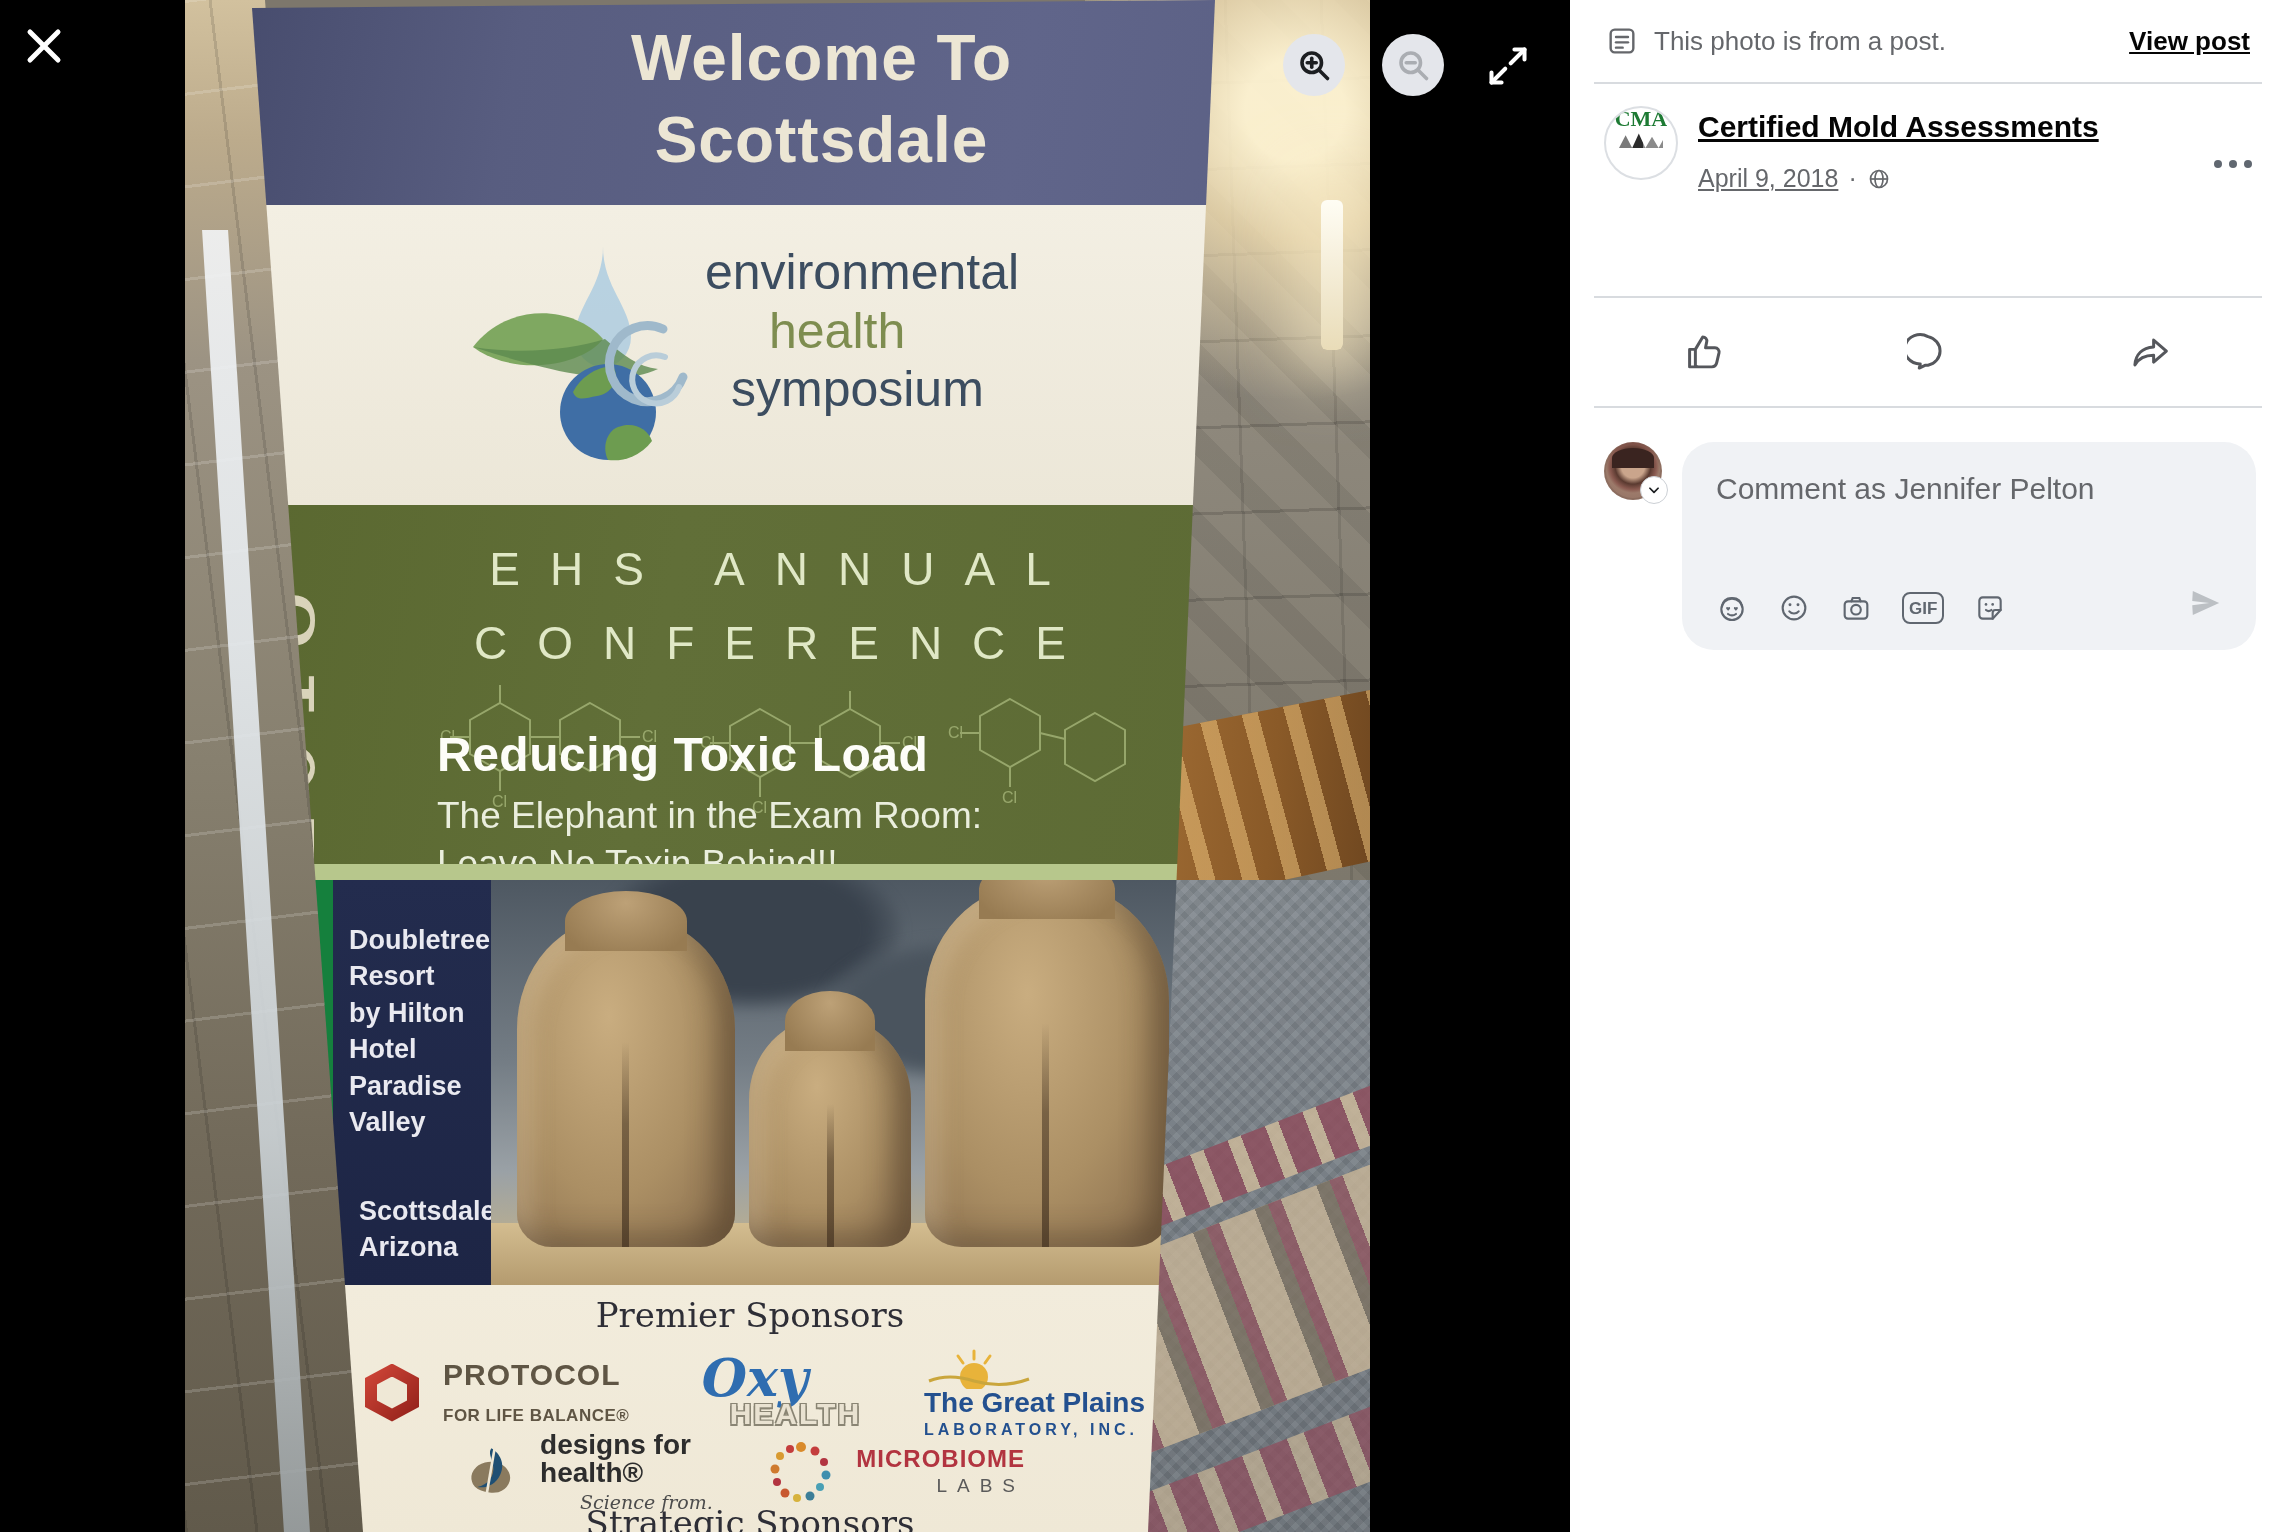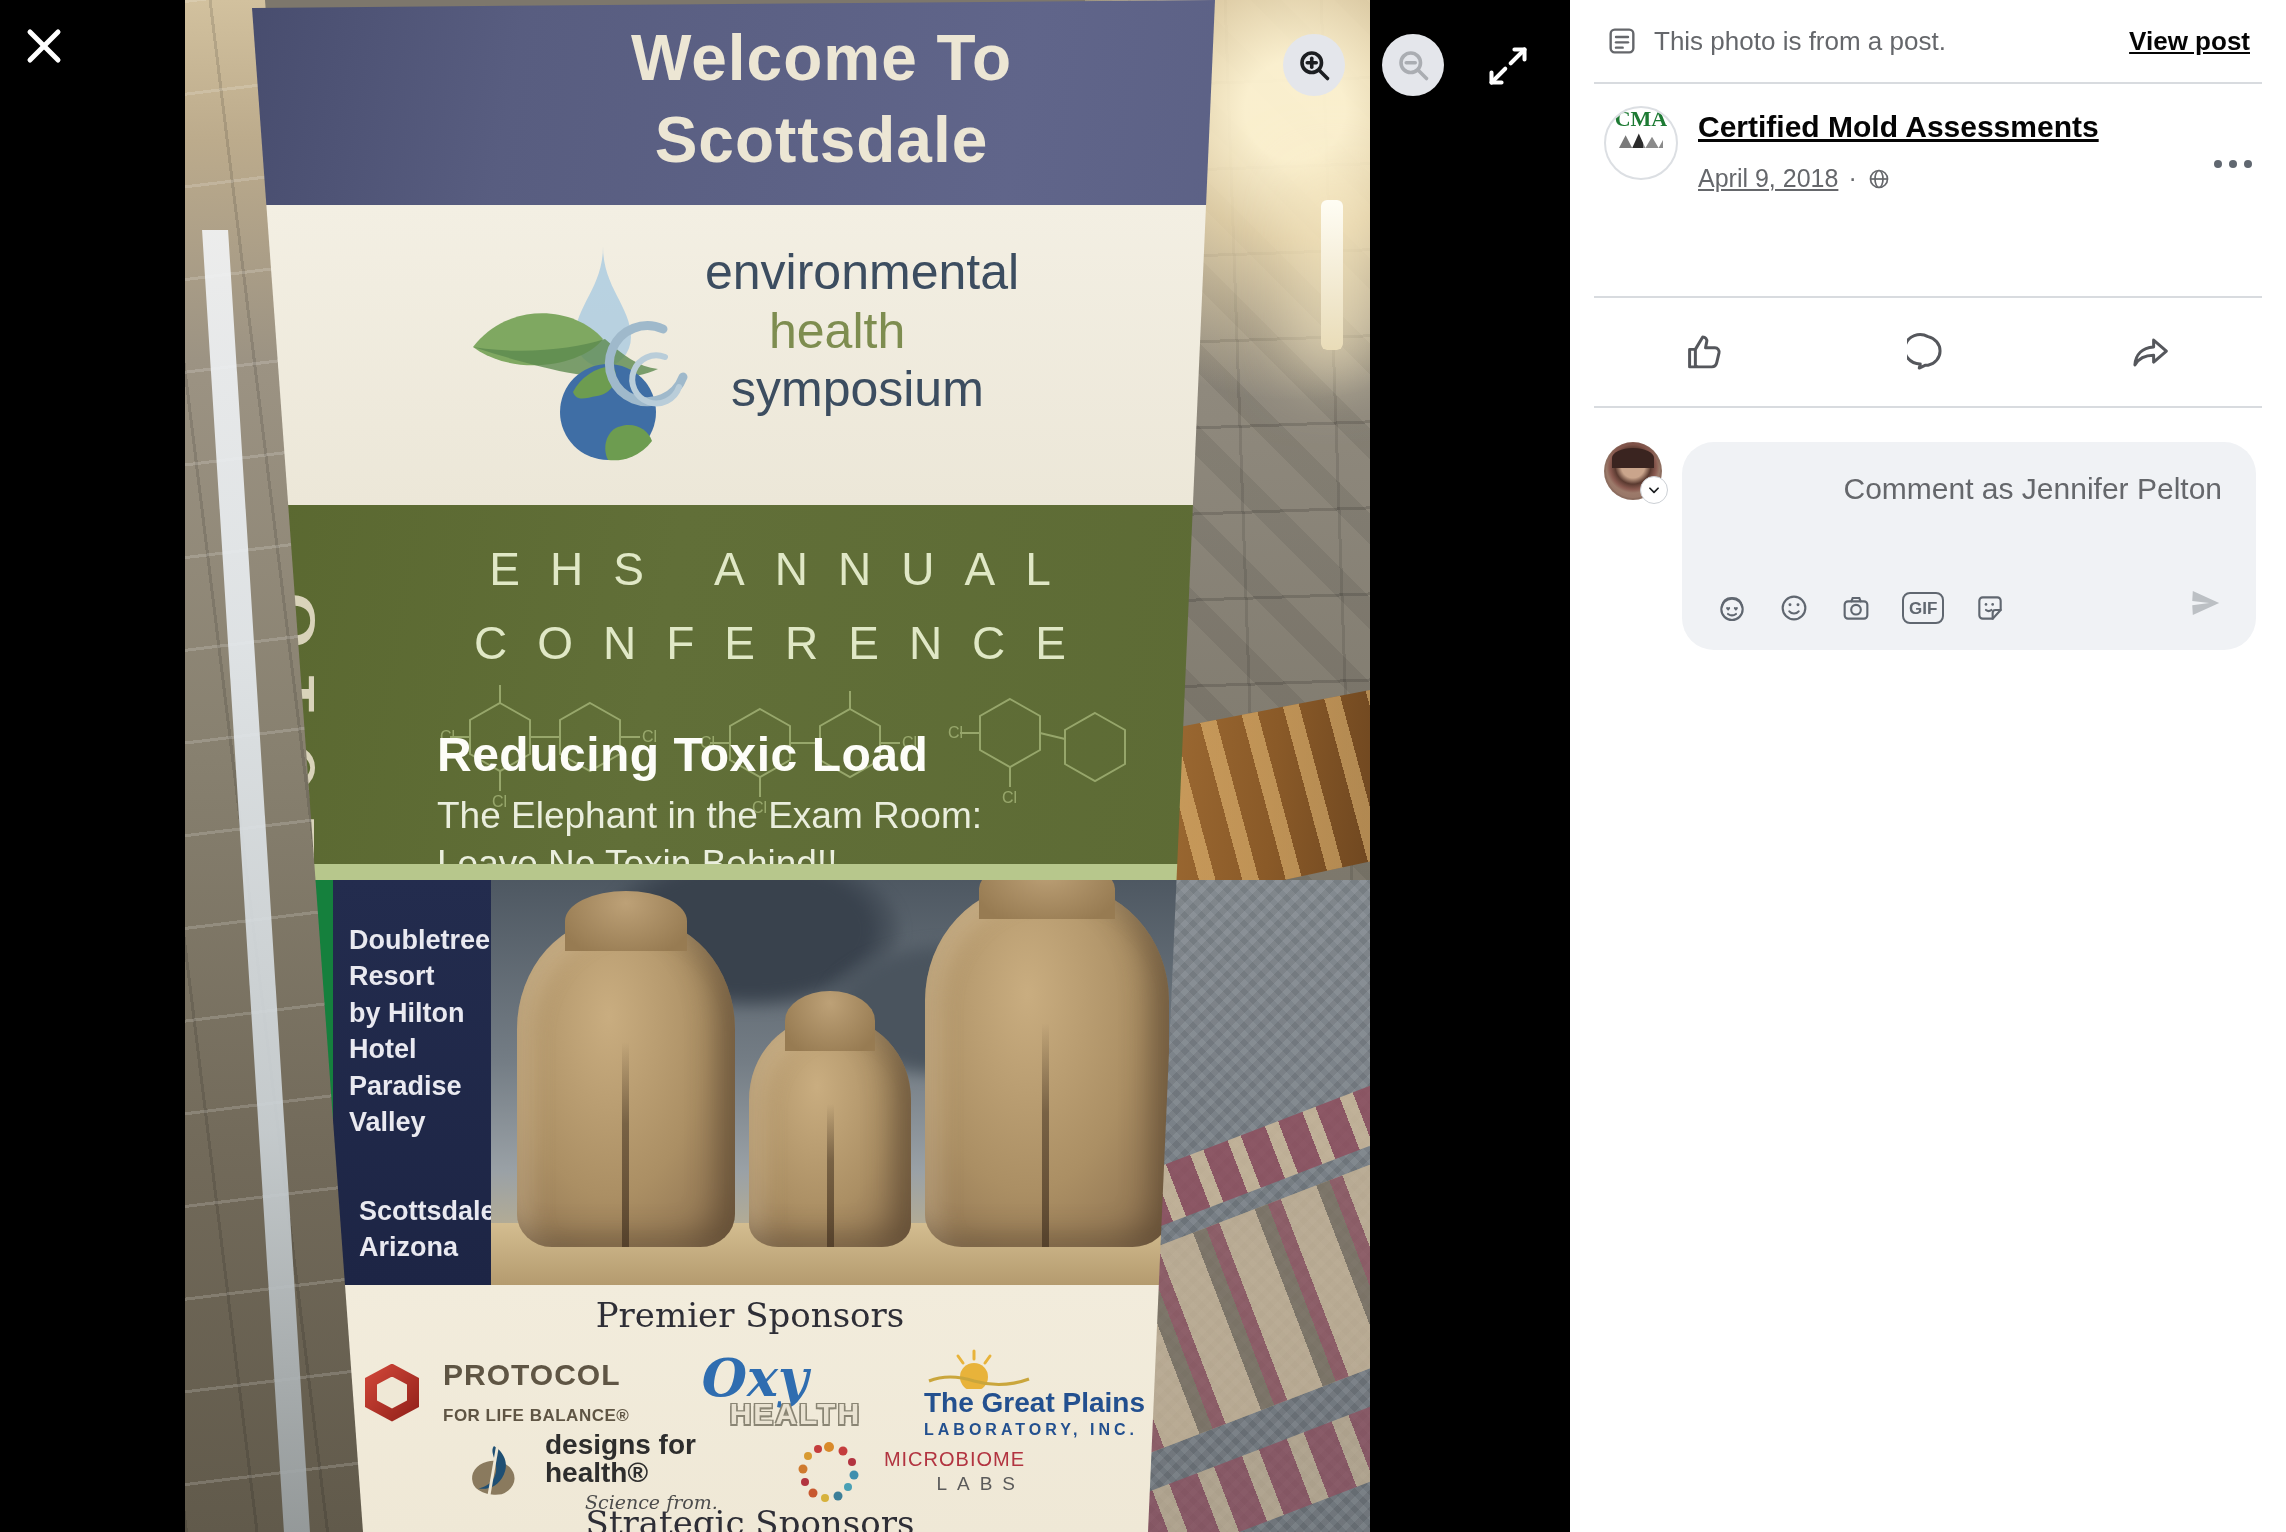--- a/index.html
+++ b/index.html
@@ -110,21 +110,21 @@
   .oxy{position:relative;width:150px;height:80px;}
   .oxy-script{position:absolute;left:0;top:-6px;font-family:"DejaVu Serif",serif;font-style:italic;font-weight:bold;
     font-size:52px;color:#2f6db0;}
   .oxy-block{position:absolute;left:28px;top:44px;font-size:30px;font-weight:bold;letter-spacing:2px;color:#e9e2d1;
     text-shadow:-1.5px -1.5px 0 #8a8574,1.5px -1.5px 0 #8a8574,-1.5px 1.5px 0 #8a8574,1.5px 1.5px 0 #8a8574;}
   .gp{display:flex;flex-direction:column;line-height:1;}
   .gp-name{font-size:28px;font-weight:bold;color:#23508f;}
   .gp-sub{font-size:16px;font-weight:bold;color:#23508f;letter-spacing:4px;margin-top:5px;}
   .dfh-name{font-size:28px;font-weight:600;color:#2d2d2d;line-height:1;}
   .dfh-sub{font-family:"DejaVu Serif",serif;font-style:italic;font-size:19px;color:#4c4c4c;margin-top:4px;margin-left:40px;}
-  .mb-name{font-size:20px;font-weight:normal;color:#b23440;letter-spacing:1px;line-height:1;}
+  .mb-name{font-size:24px;font-weight:bold;color:#b23440;letter-spacing:1px;line-height:1;}
   .mb-sub{font-size:19px;color:#5a5a5a;letter-spacing:10px;margin-top:4px;text-align:right;}
 
   
   #close-btn{position:absolute;left:22px;top:24px;width:44px;height:44px;cursor:pointer;}
   .ctl-circle{position:absolute;width:62px;height:62px;border-radius:50%;background:#e4e6eb;
     display:flex;align-items:center;justify-content:center;cursor:pointer;}
   #zoom-in-btn{left:1283px;top:34px;}
   #zoom-out-btn{left:1382px;top:34px;}
   #expand-btn{position:absolute;left:1486px;top:44px;width:44px;height:44px;cursor:pointer;}
 
@@ -153,21 +153,21 @@
   .actions-row{position:absolute;left:24px;right:24px;top:298px;height:108px;display:flex;}
   .action{flex:1;display:flex;align-items:center;justify-content:center;color:#55575c;cursor:pointer;}
   .comment-sec{position:absolute;left:34px;top:442px;right:30px;display:flex;gap:20px;}
   .user-avatar{position:relative;width:58px;height:58px;flex:0 0 58px;border-radius:50%;cursor:pointer;
     background:radial-gradient(circle at 50% 42%,#caa58c 0 26%,#5a3a30 40%,#8a5a50 52%,#9c7a6a 60%,#8f6e62 100%);
     box-shadow:inset 0 0 0 2px rgba(0,0,0,.08);}
   .user-avatar::before{content:"";position:absolute;left:8px;top:6px;width:42px;height:20px;border-radius:50% 50% 0 0;background:#3a2420;}
   .badge{position:absolute;right:-6px;bottom:-4px;width:26px;height:26px;border-radius:50%;background:#fff;
     border:1px solid #ccd0d5;display:flex;align-items:center;justify-content:center;color:#1c1e21;}
   .comment-box{flex:1;background:#f0f2f5;border-radius:32px;min-height:208px;box-sizing:border-box;
-    padding:30px 34px 44px 34px;position:relative;cursor:text;text-align:right;}
+    padding:30px 34px 44px 34px;position:relative;cursor:text;}
   .placeholder{color:#65676b;font-size:30px;}
   .cmt-icons{position:absolute;left:34px;bottom:26px;display:flex;gap:30px;color:#606770;}
   .cmt-icons .ic{cursor:pointer;display:flex;align-items:center;}
   .gif-badge{font-size:17px;font-weight:bold;border:2px solid #606770;border-radius:8px;padding:3px 5px;line-height:1;}
   .send-btn{position:absolute;right:34px;bottom:26px;color:#bcc0c4;cursor:pointer;}
 </style>
 </head>
 <body>
 
 <div id="app">

